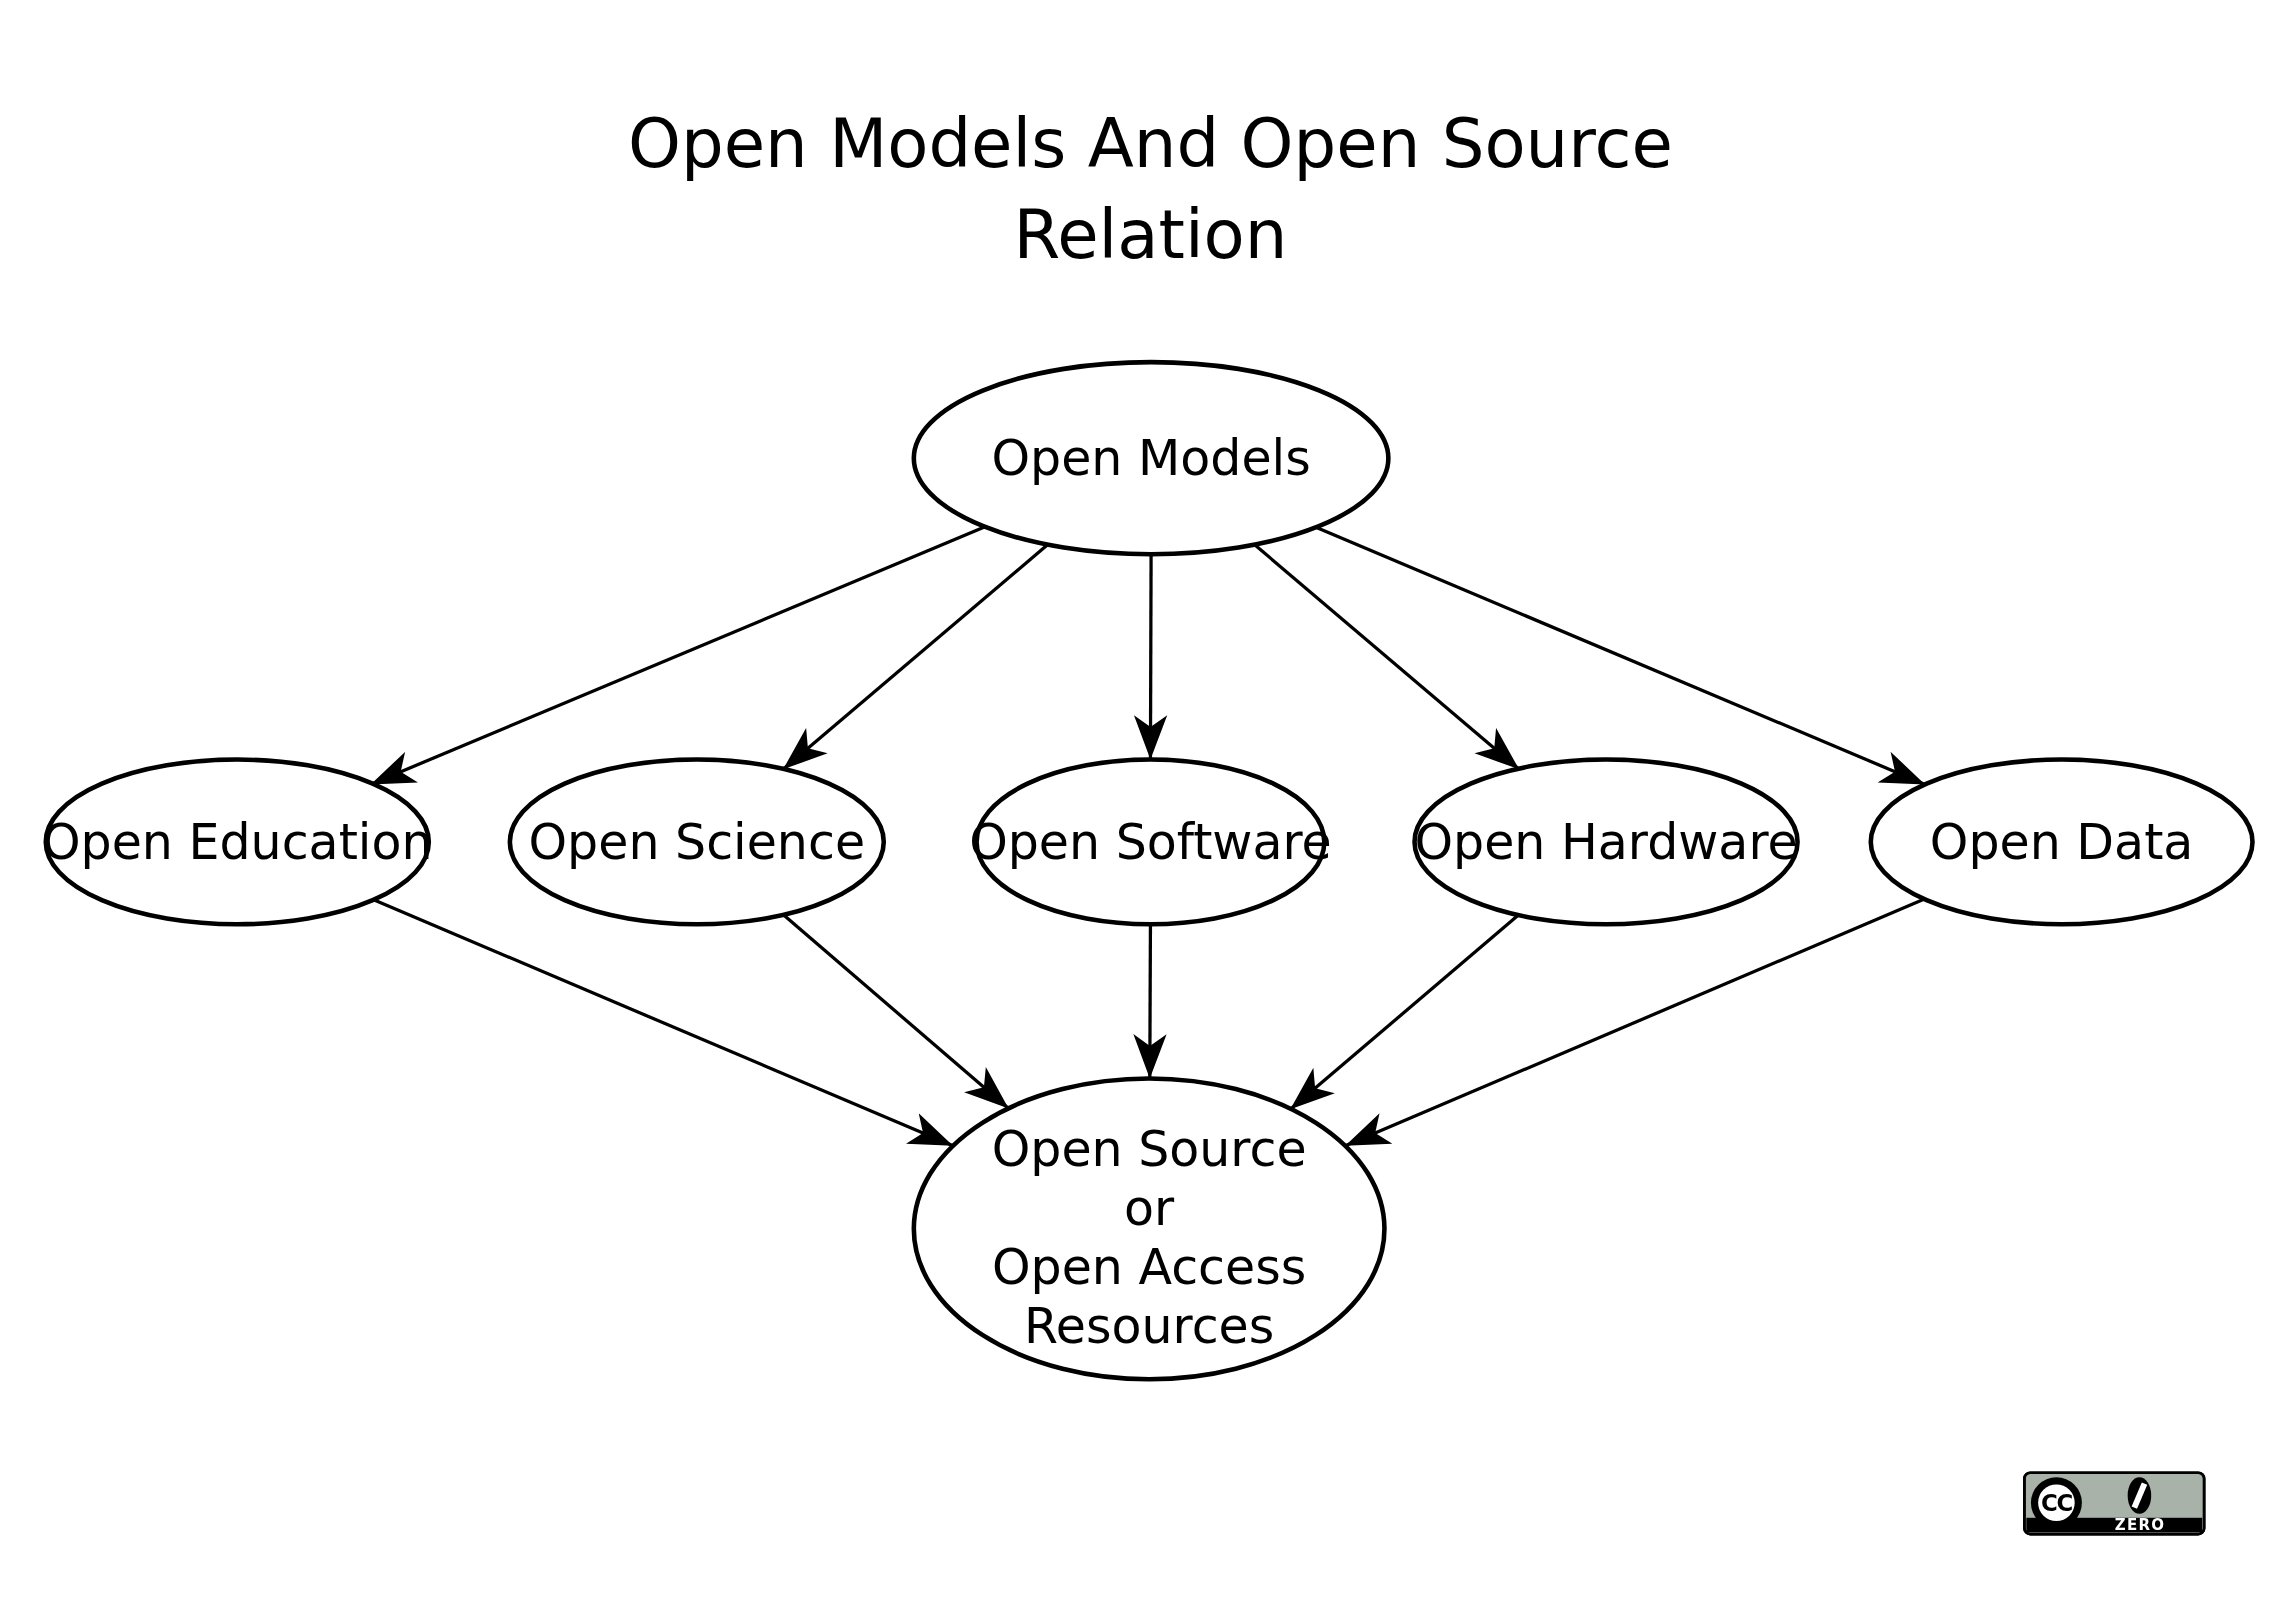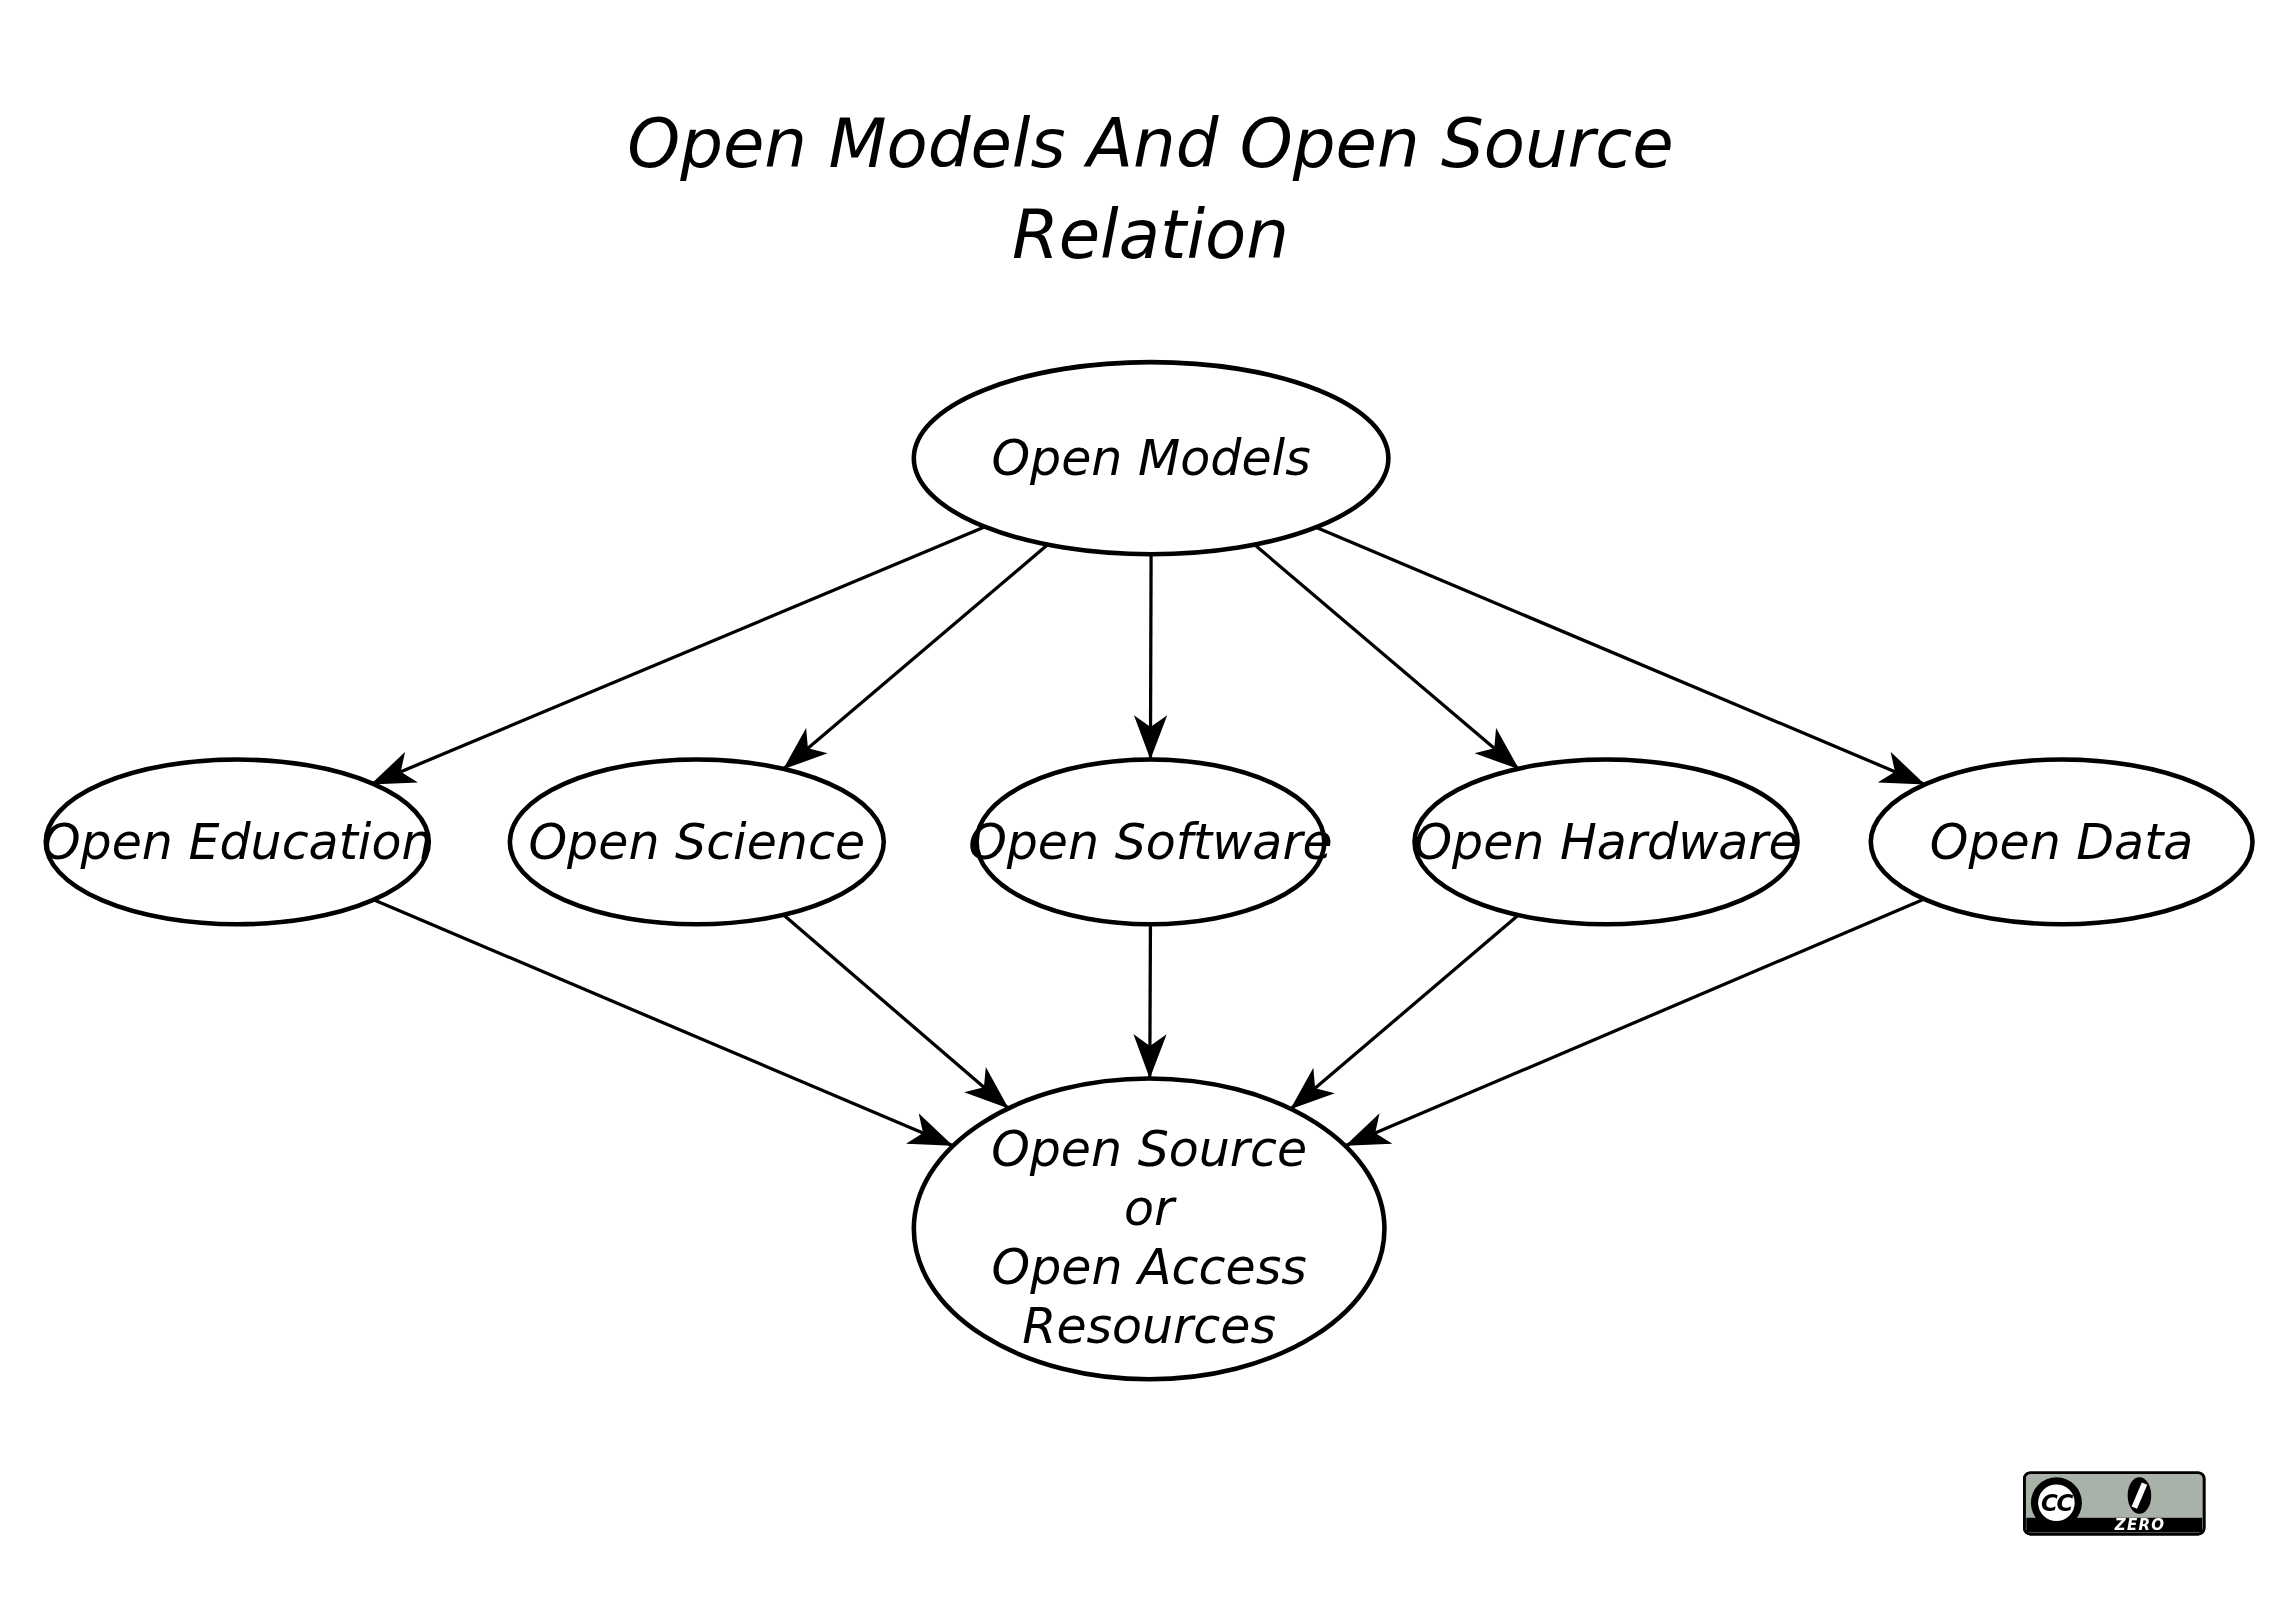--- a/index.html
+++ b/index.html
@@ -4,21 +4,20 @@
 <style>
   html, body {
     margin: 0;
     padding: 0;
     background: #ffffff;
   }
   .diagram-wrap {
     width: 100vw;
     max-width: 100%;
     background: #84cc16;
-    font-style: italic;
   }
   svg {
     display: block;
     width: 100%;
     height: auto;
     background: #ffffff;
     font-family: "DejaVu Sans", "Liberation Sans", sans-serif;
   }
   .edge-line {
     stroke: #000000;

